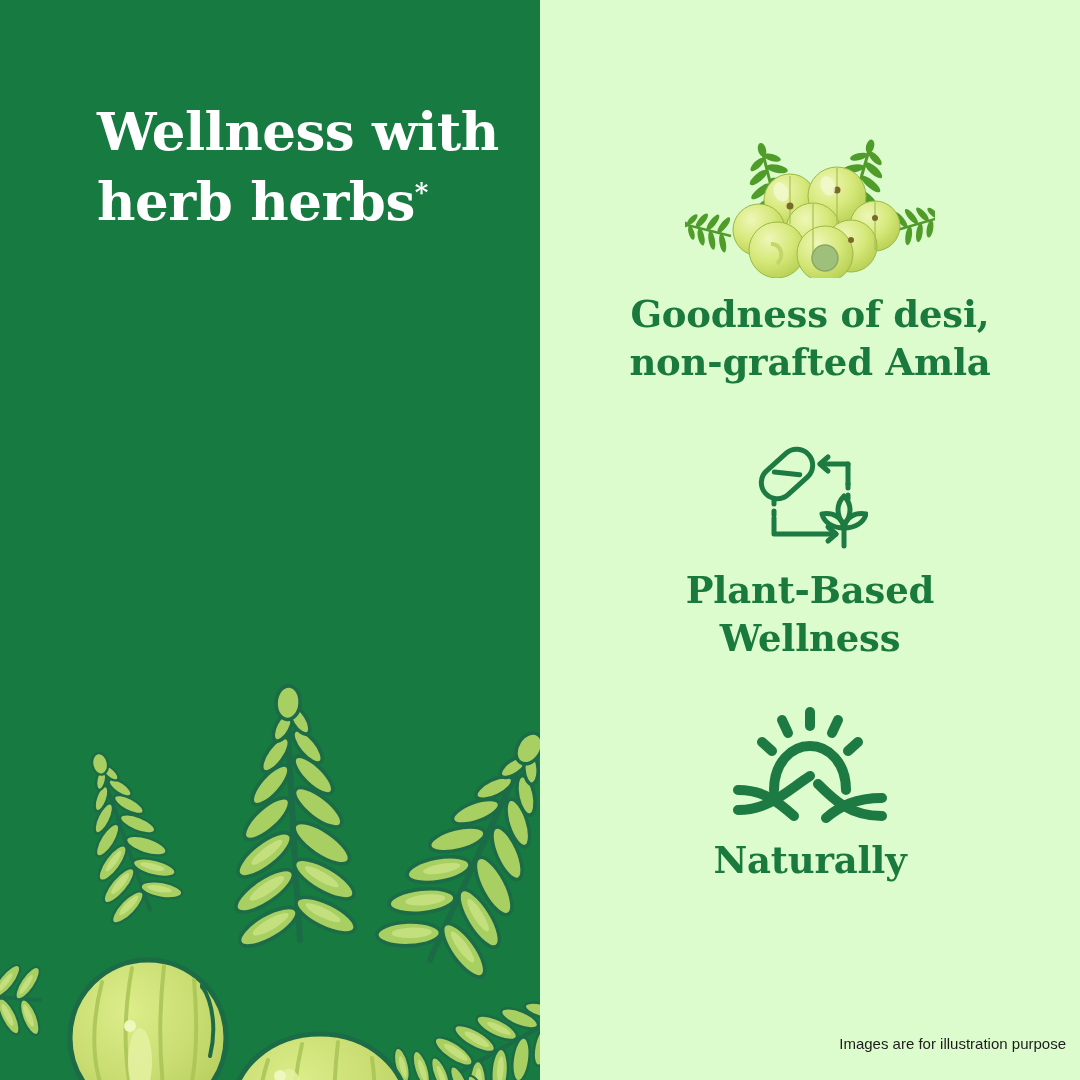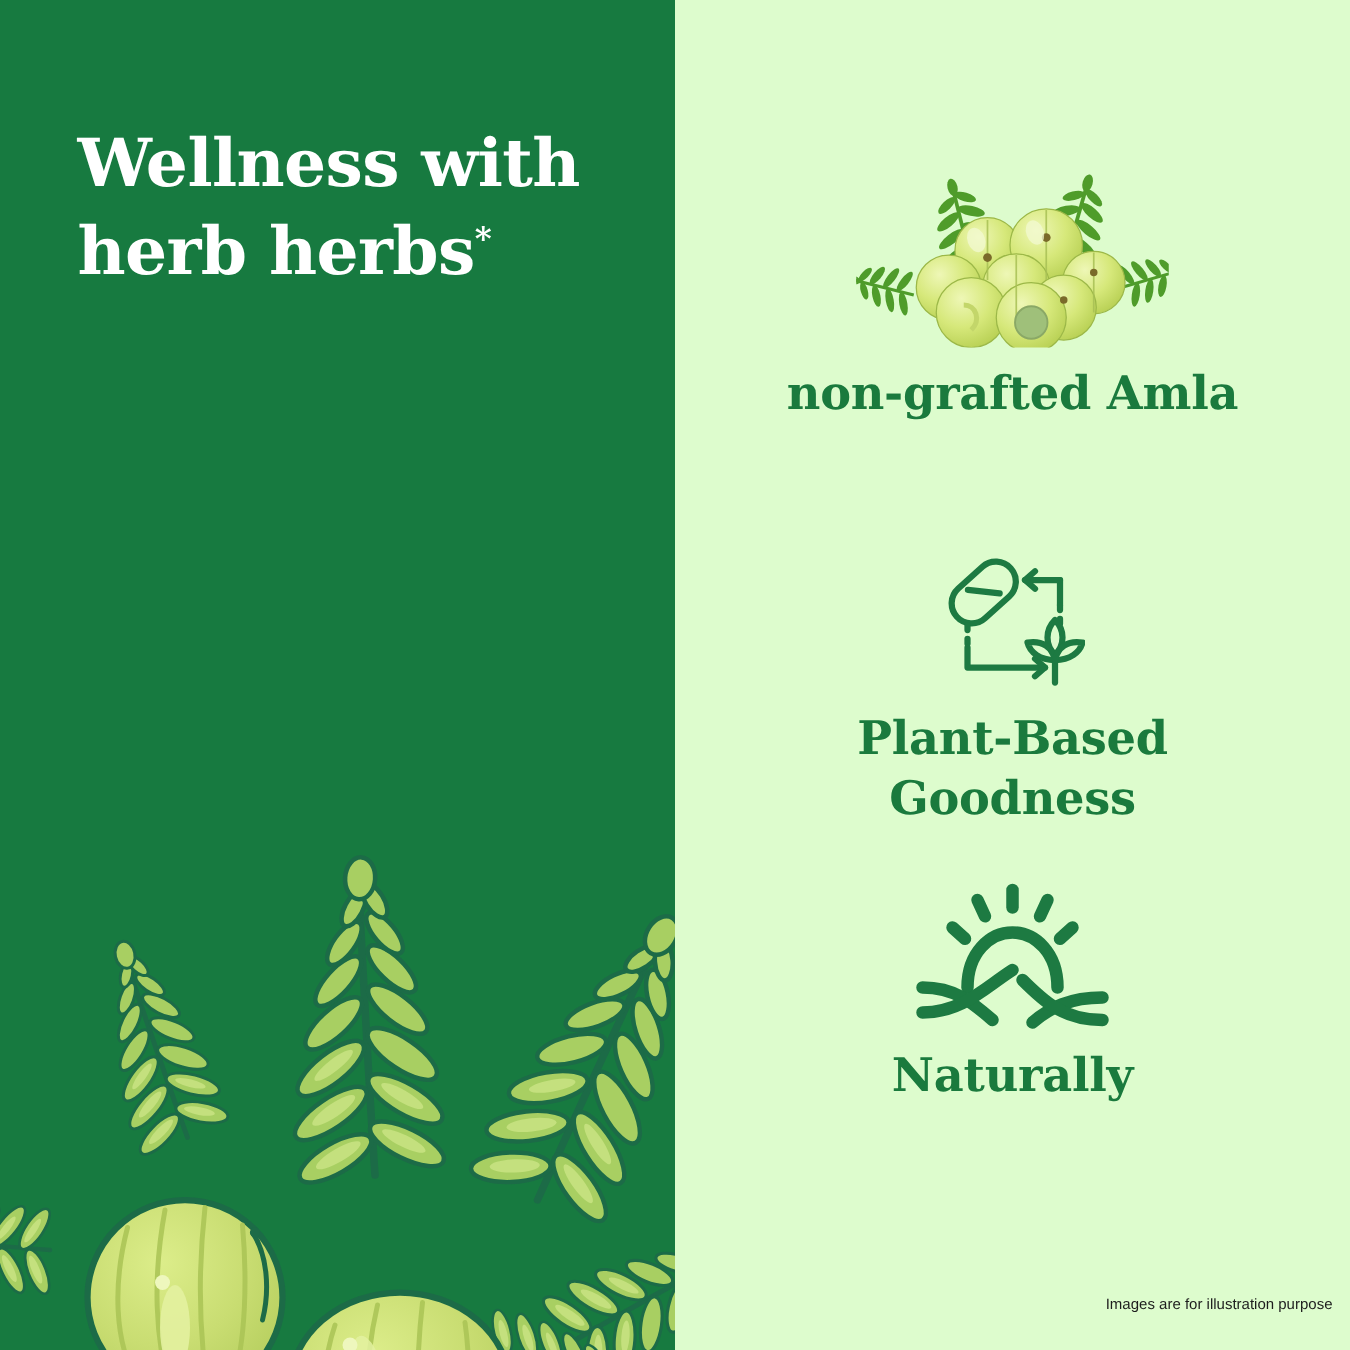--- a/index.html
+++ b/index.html
@@ -23,21 +23,21 @@
   
   .headline{
     position:absolute;left:62px;top:96px;width:460px;
     color:#ffffff;
     font-family:"DejaVu Serif", serif;
     font-weight:700;
     font-size:53px;
     line-height:70px;
     letter-spacing:-0.5px;
   }
-  .headline .ln{display:block;white-space:nowrap;}
+  .headline .ln{display:block;white-space:nowrap;margin-left:35px;}
   .headline sup{font-size:26px;vertical-align:super;line-height:0;}
 
   
   .illus{position:absolute;left:0;bottom:0;width:540px;height:640px;}
   .illus svg{display:block;width:540px;height:640px;}
 
   
   .feature{
     position:absolute;left:0;width:540px;text-align:center;
   }
@@ -61,21 +61,21 @@
   #feat-caps .art{height:112px;}
   #feat-sun{top:706px;}
   #feat-sun .art{height:118px;}
 
   
   .disclaimer{
     position:absolute;right:14px;bottom:24px;
     text-align:right;
     color:#1d1d1d;
     font-family:"Liberation Sans", sans-serif;
-    font-size:12px;
+    font-size:15px;
     line-height:25px;
   }
   .disclaimer span{display:block;}
 </style>
 </head>
 <body>
 
 <div class="canvas">
 
   <div class="panel-left">
@@ -259,20 +259,21 @@
 
           <circle cx="140" cy="140" r="13" fill="#9fc07a" stroke="#8aa866" stroke-width="1.5"></circle>
           <path d="M86 126 C 96 126 100 138 92 146" stroke="#c3d66a" stroke-width="4" fill="none"></path>
           <g fill="#f3fad2" opacity="0.75">
             <ellipse cx="96" cy="74" rx="7" ry="10" transform="rotate(-20 96 74)"></ellipse>
             <ellipse cx="143" cy="68" rx="7" ry="10" transform="rotate(-20 143 68)"></ellipse>
           </g>
         </svg>
       </div>
       <div class="caption">
+        <span class="cl">Goodness of desi,</span>
         <span class="cl">non-grafted Amla</span>
       </div>
     </div>
 
     <div class="feature" id="feat-caps">
       <div class="art">
         <svg width="116" height="112" viewBox="0 0 116 112" xmlns="http://www.w3.org/2000/svg" aria-hidden="true">
           <g stroke="#1d7a42" fill="none" stroke-width="5" stroke-linecap="round" stroke-linejoin="round">
 
             <rect x="6" y="16" width="58" height="32" rx="16" transform="rotate(-42 35 32)"></rect>
@@ -291,21 +292,21 @@
 
             <path d="M92 54 C 84 62 84 74 92 82 C 100 74 100 62 92 54 Z"></path>
             <path d="M92 82 L92 104"></path>
             <path d="M92 86 C 80 86 72 80 70 72 C 82 70 90 76 92 86 Z"></path>
             <path d="M92 86 C 104 86 112 80 114 72 C 102 70 94 76 92 86 Z"></path>
           </g>
         </svg>
       </div>
       <div class="caption">
         <span class="cl">Plant-Based</span>
-        <span class="cl">Goodness</span>
+        <span class="cl">Wellness</span>
       </div>
     </div>
 
     <div class="feature" id="feat-sun">
       <div class="art">
         <svg width="160" height="118" viewBox="0 0 160 118" xmlns="http://www.w3.org/2000/svg" aria-hidden="true">
           <g stroke="#1d7a42" fill="none" stroke-width="10" stroke-linecap="round">
 
             <line x1="80" y1="6" x2="80" y2="20"></line>
             <line x1="52" y1="14" x2="58" y2="27"></line>

